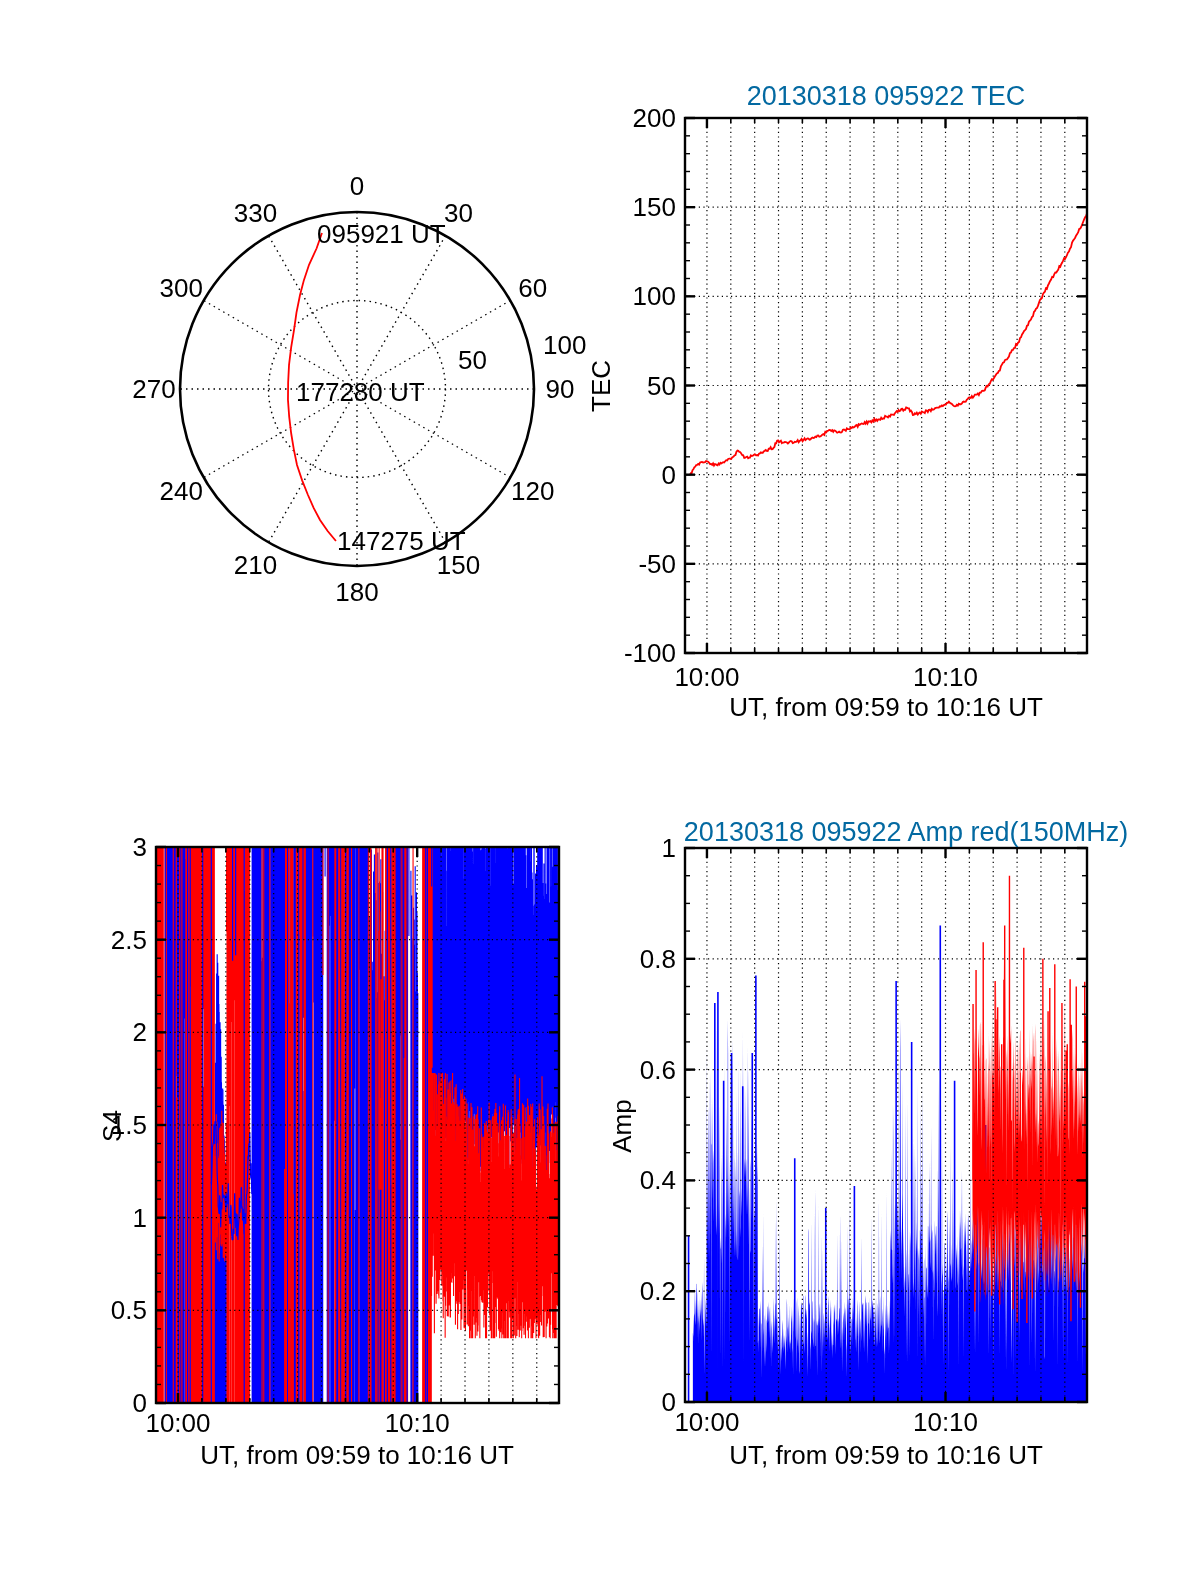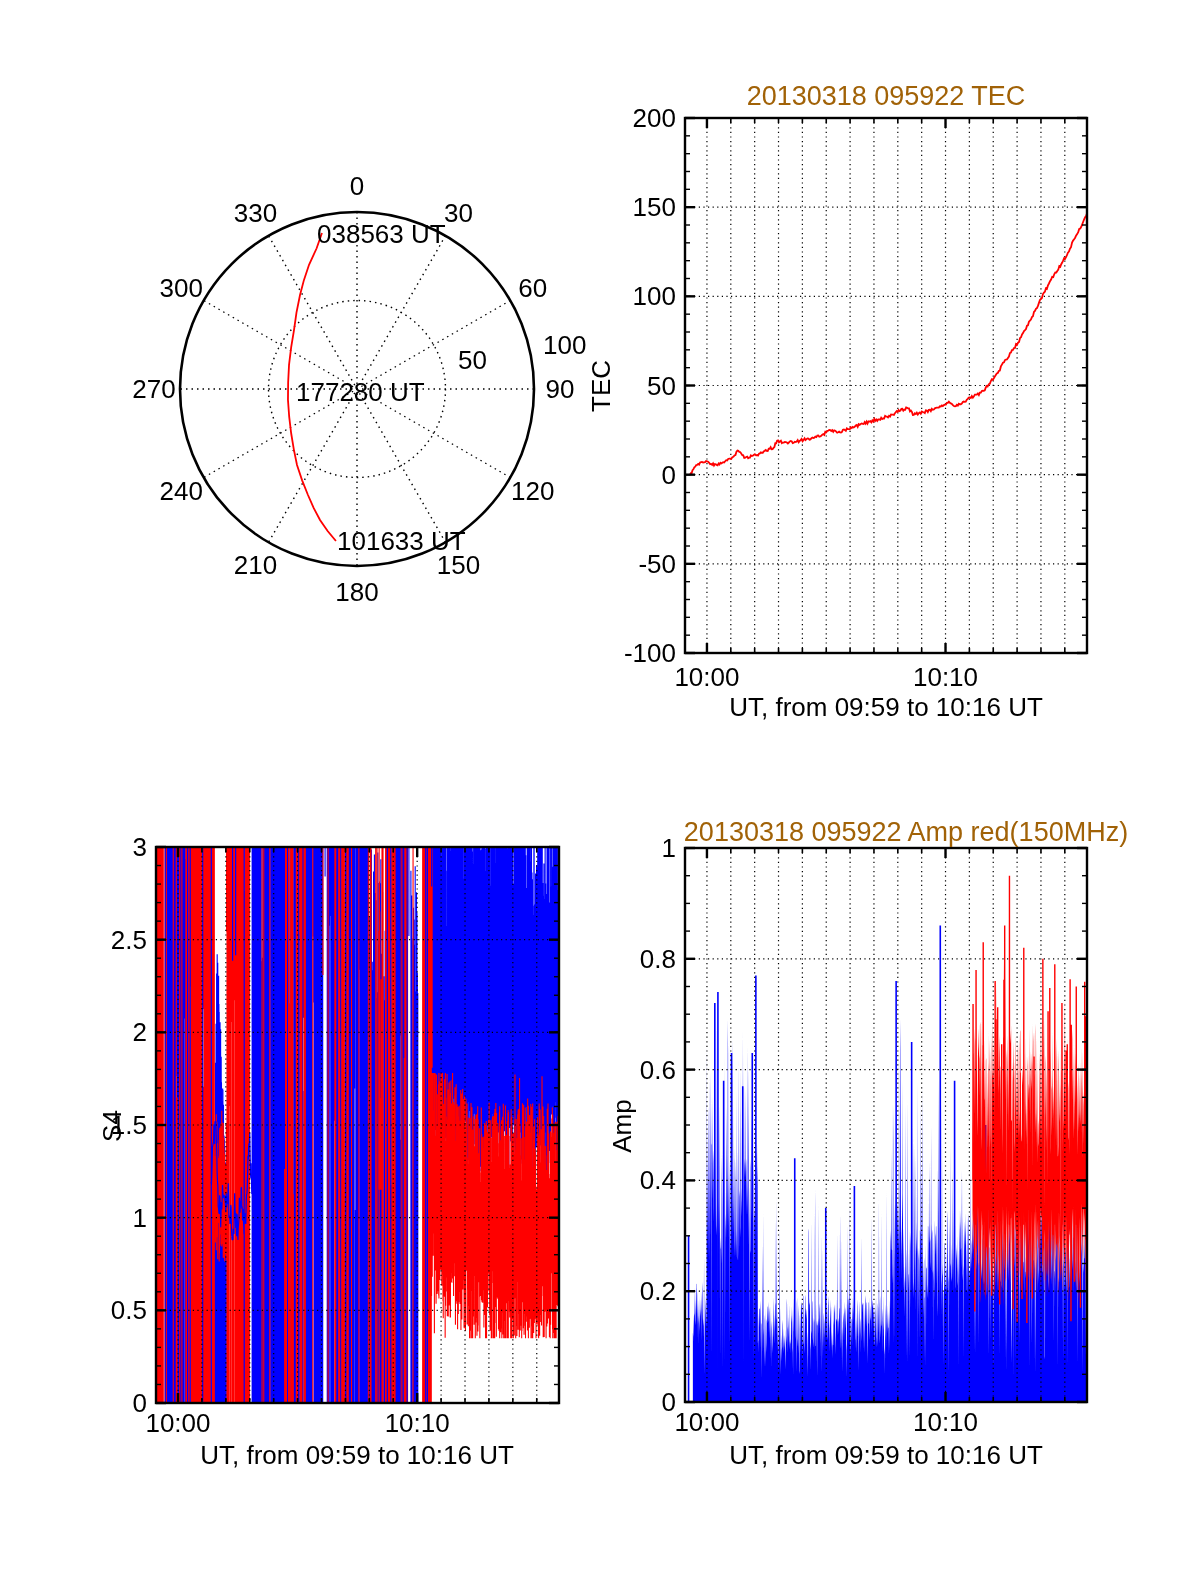--- a/index.html
+++ b/index.html
@@ -1,19 +1,19 @@
 <!DOCTYPE html>
 <html><head>
 <meta charset="utf-8">
 <style>
   html,body{margin:0;padding:0;background:#fff;}
   #fig{position:relative;width:1200px;height:1575px;background:#fff;overflow:hidden;
        font-family:"Liberation Sans","DejaVu Sans",sans-serif;color:#000;}
   #canvas{position:absolute;left:0;top:0;}
-  .t{position:absolute;white-space:nowrap;font-size:27px;color:#a16207;}
+  .t{position:absolute;white-space:nowrap;font-size:27px;color:#0369a1;}
   .lab{position:absolute;white-space:nowrap;font-size:26px;color:#000;}
   .ctr{transform:translateX(-50%);}
   .rot{transform:translate(-50%,-50%) rotate(-90deg);}
   .ann{position:absolute;white-space:nowrap;font-size:26px;color:#000;}
 </style>
 </head>
 <body>
 
 <div id="fig">
   <svg id="canvas" width="1200" height="1575">
@@ -458,23 +458,23 @@
         <text x="676" y="967.80" font-size="26" text-anchor="end" fill="#000">0.8</text>
         <text x="676" y="1078.60" font-size="26" text-anchor="end" fill="#000">0.6</text>
         <text x="676" y="1189.40" font-size="26" text-anchor="end" fill="#000">0.4</text>
         <text x="676" y="1300.20" font-size="26" text-anchor="end" fill="#000">0.2</text>
         <text x="676" y="1411.00" font-size="26" text-anchor="end" fill="#000">0</text>
         <text x="706.95" y="1431" font-size="26" text-anchor="middle" fill="#000">10:00</text>
         <text x="945.52" y="1431" font-size="26" text-anchor="middle" fill="#000">10:10</text>
       </g>
     </svg>
 
-  <div class="ann" style="left:317px;top:219px;">038563 UT</div>
+  <div class="ann" style="left:317px;top:219px;">095921 UT</div>
   <div class="ann" style="left:296px;top:377px;">177280 UT</div>
-  <div class="ann" style="left:337px;top:526px;">101633 UT</div>
+  <div class="ann" style="left:337px;top:526px;">147275 UT</div>
 
   <div class="t ctr" style="left:886px;top:81px;">20130318 095922 TEC</div>
   <div class="lab rot" style="left:601px;top:386px;">TEC</div>
   <div class="lab ctr" style="left:886px;top:692px;">UT, from 09:59 to 10:16 UT</div>
 
   <div class="lab rot" style="left:112px;top:1126px;">S4</div>
   <div class="lab ctr" style="left:357px;top:1440px;">UT, from 09:59 to 10:16 UT</div>
 
   <div class="t ctr" style="left:886px;top:817px;margin-left:20px;">20130318 095922 Amp red(150MHz)</div>
   <div class="lab rot" style="left:622px;top:1126px;">Amp</div>

